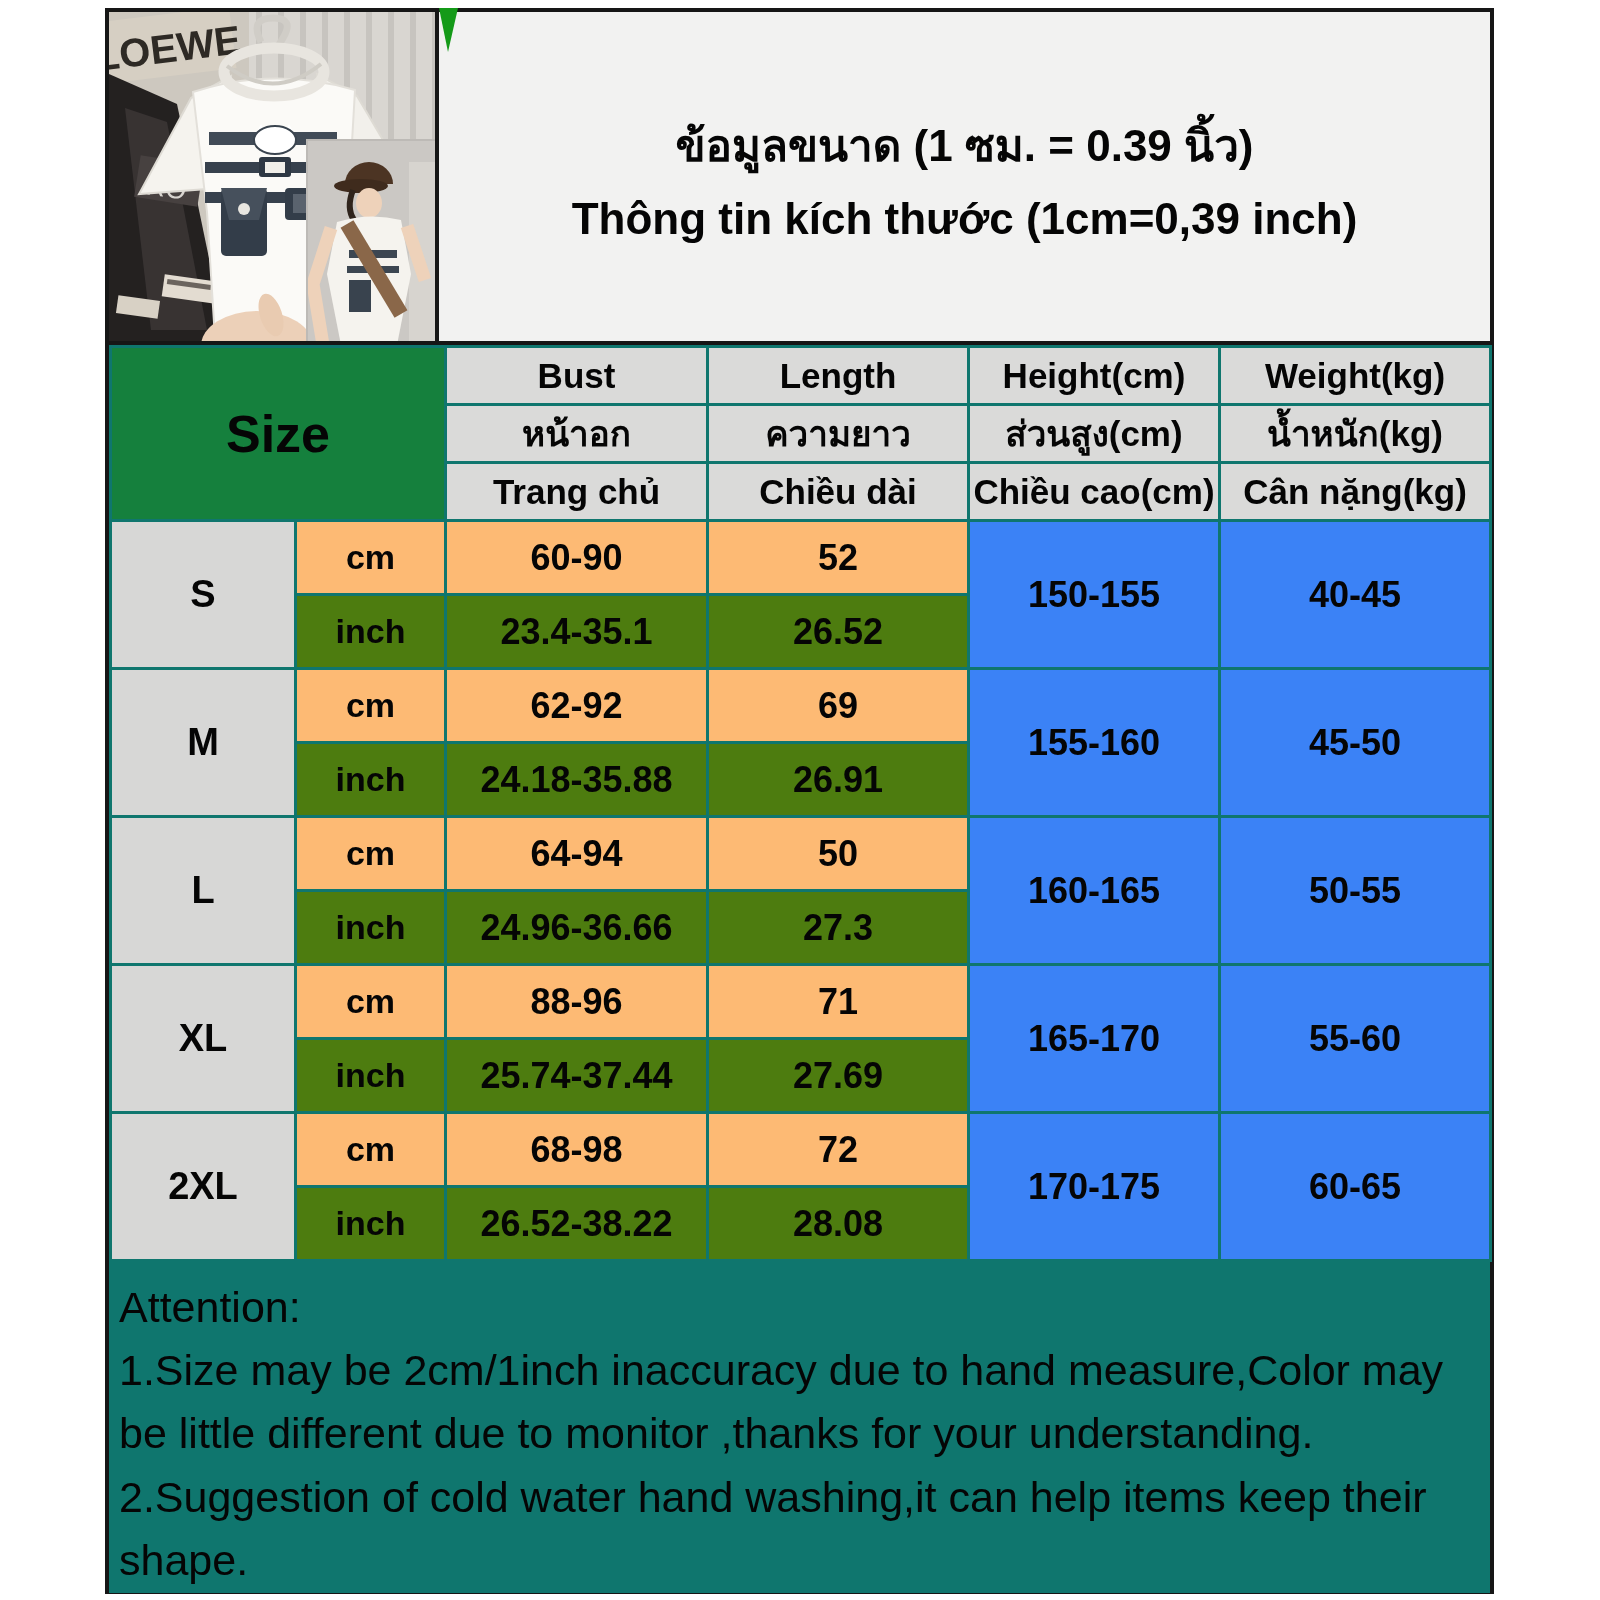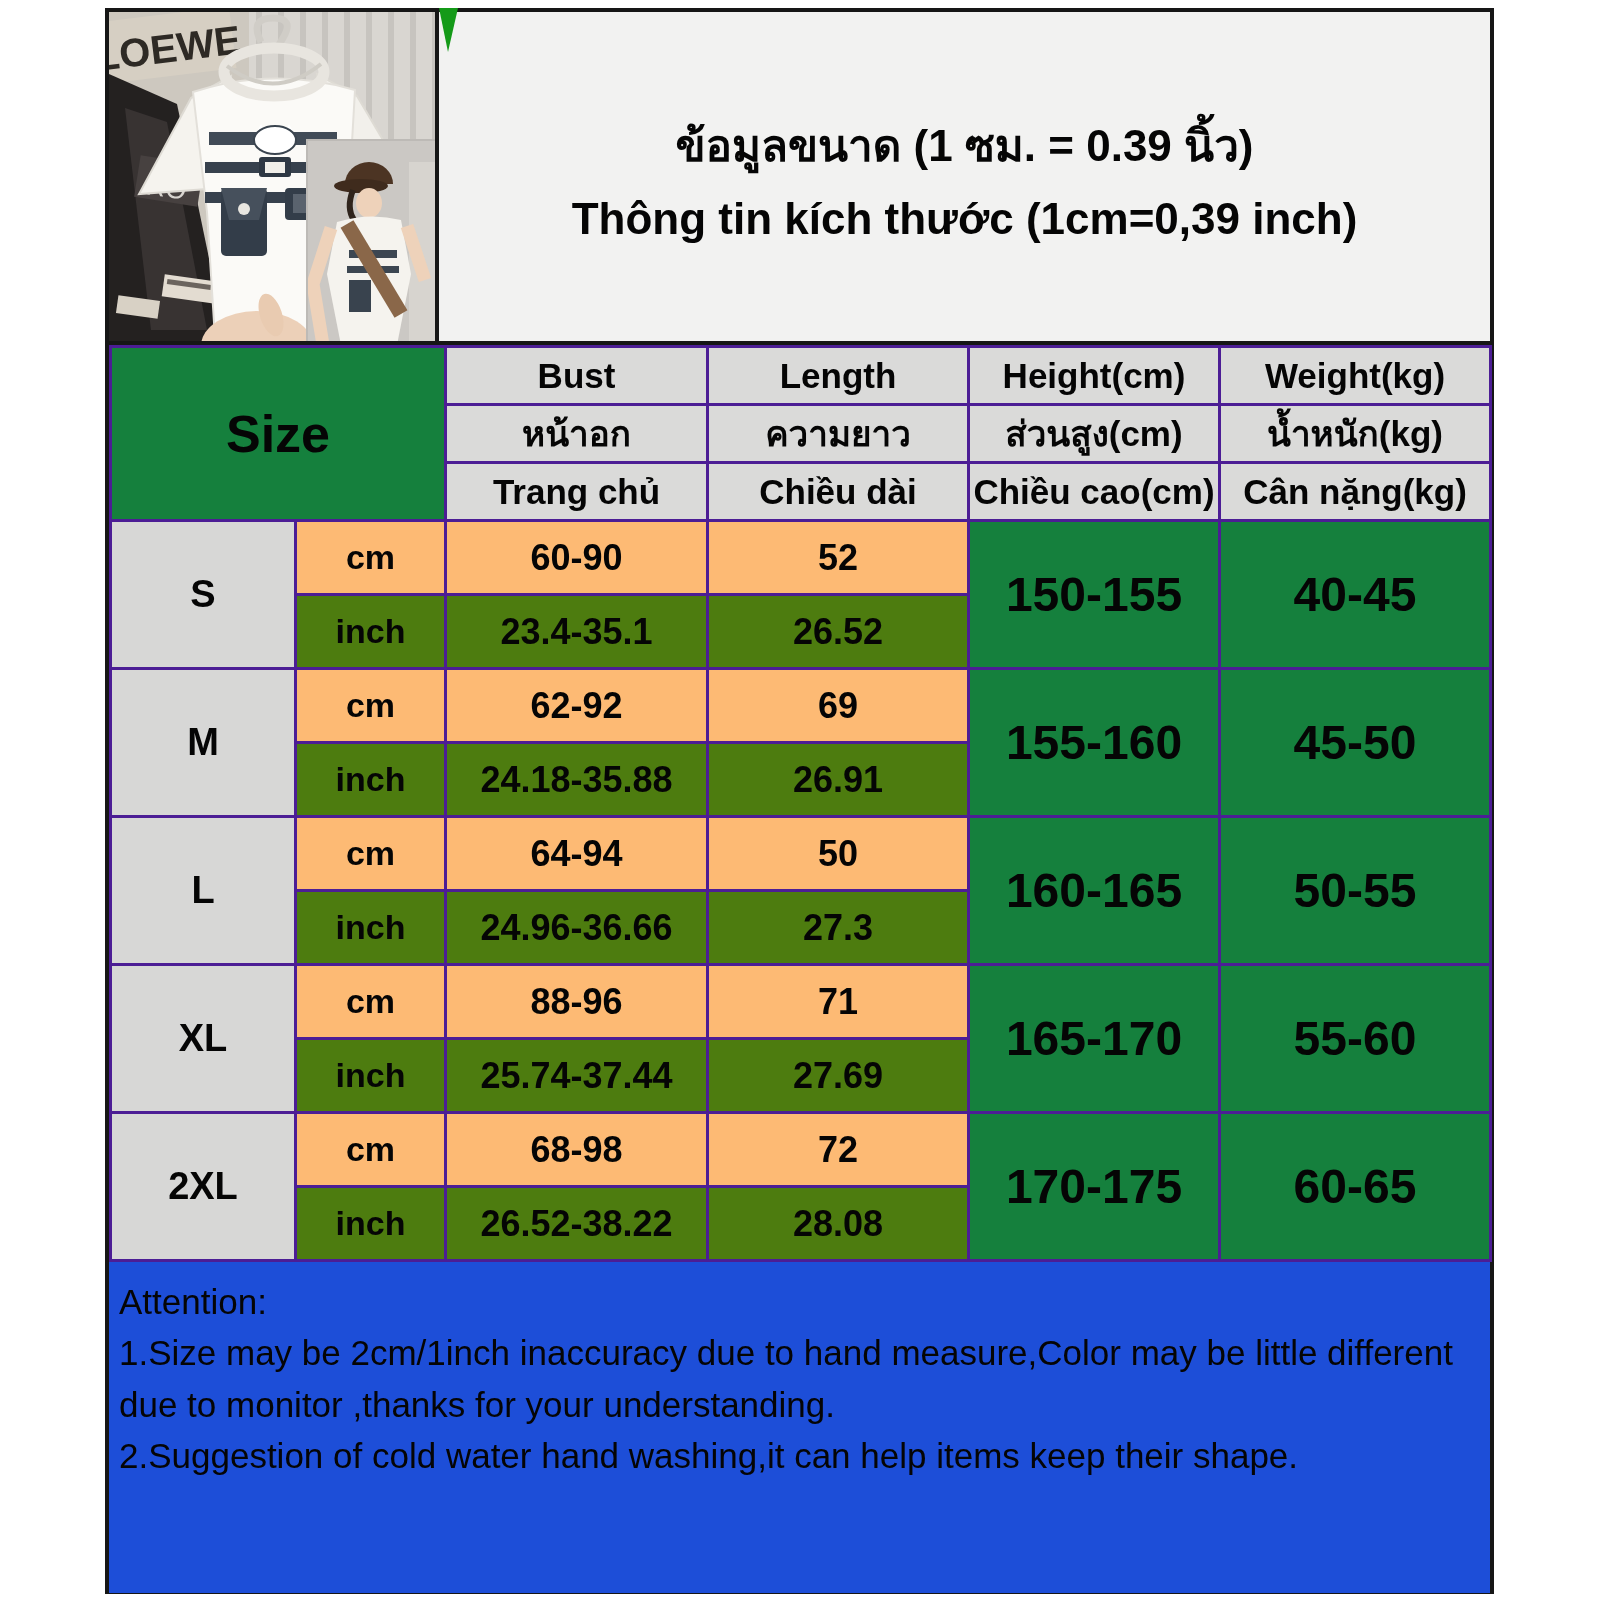--- a/index.html
+++ b/index.html
@@ -55,46 +55,46 @@
     border-top: 44px solid #149a18;
     z-index: 5;
   }
   
   table.size-table {
     border-collapse: collapse;
     table-layout: fixed;
     width: 100%;
   }
   table.size-table td {
-    border: 3px solid #4c1d95;
+    border: 3px solid #0f766e;
     text-align: center;
     vertical-align: middle;
     color: #050505;
     overflow: hidden;
   }
   tr.hrow { height: 58px; }
   tr.drow { height: 74px; }
   td.size-big {
     font-size: 52px;
     font-weight: bold;
     background: #15803d;
   }
   td.hcell { font-size: 35px; font-weight: bold; background: #dadad9; }
   td.letter { font-size: 38px; font-weight: bold; background: #d7d7d6; }
   td.unit   { font-size: 34px; font-weight: bold; }
   td.val    { font-size: 36px; font-weight: bold; }
   tr.cm-row td.unit, tr.cm-row td.val { background: #fdba74; }
   tr.inch-row td { background: #4d7c0f; }
-  td.merged { font-size: 48px; font-weight: bold; background: #15803d; }
+  td.merged { font-size: 36px; font-weight: bold; background: #3b82f6; }
   
   .attention {
     height: 331px;
-    background: #1d4ed8;
+    background: #0f766e;
     padding: 14px 12px 0 10px;
-    font-size: 35px;
+    font-size: 43px;
     line-height: 1.47;
     color: #050505;
     font-weight: normal;
   }
   .attention p { margin: 0; }
 </style>
 </head>
 <body>
 
 <div class="sheet">

